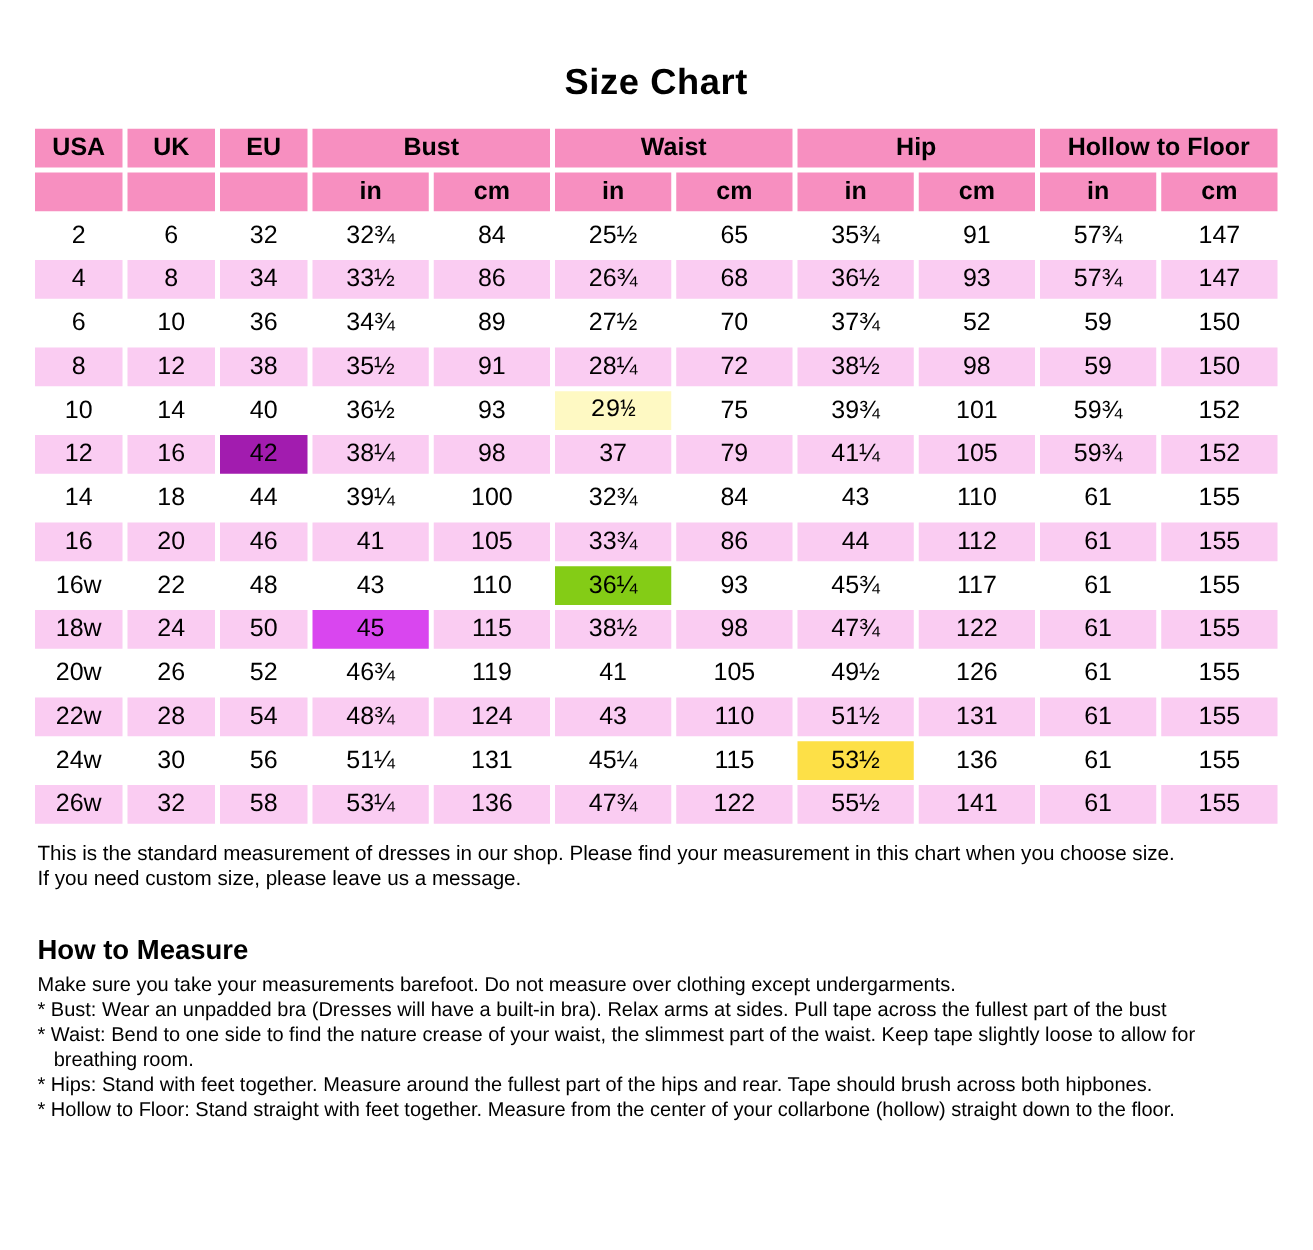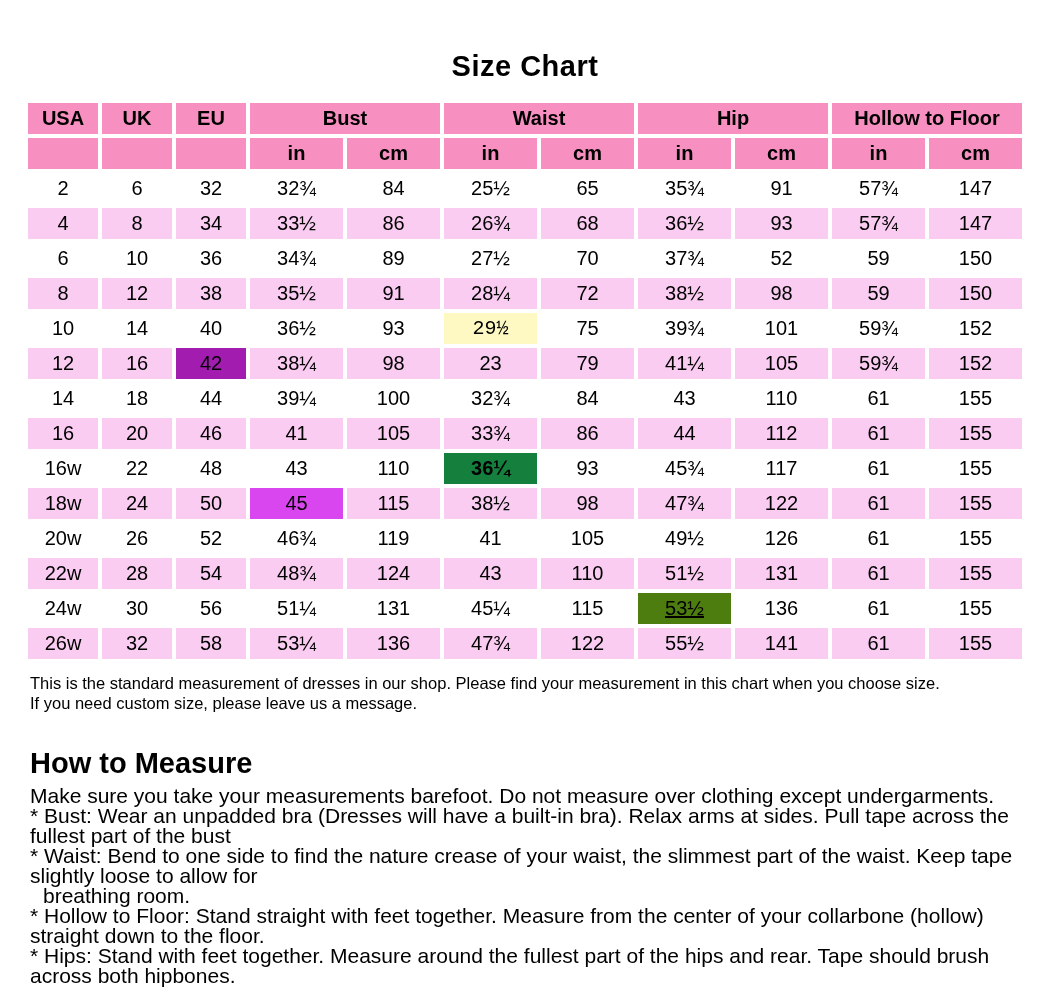--- a/index.html
+++ b/index.html
@@ -50,26 +50,26 @@
     font-size: 20px;
   }
   tr.alt td { }
   .notes {
     margin: 10px 0 0 30px;
     font-size: 16.5px;
     line-height: 20px;
   }
   .htm-heading {
     margin: 34px 0 6px 30px;
-    font-size: 29px;
+    font-size: 22px;
     font-weight: bold;
   }
   .htm-lines {
     margin: 0 0 0 30px;
-    font-size: 21px;
+    font-size: 16px;
     line-height: 20px;
   }
   .htm-lines .line { }
   .htm-lines .line.indent { padding-left: 13px; }
 </style>
 </head>
 <body>
 
 <div class="page">
 
@@ -178,21 +178,21 @@
           <td style="background: rgb(255, 255, 255);">101</td>
           <td style="background: rgb(255, 255, 255);">59¾</td>
           <td style="background: rgb(255, 255, 255);">152</td>
         </tr>
         <tr class="alt">
           <td style="background: rgb(250, 204, 242);">12</td>
           <td style="background: rgb(250, 204, 242);">16</td>
           <td style="background: #a21caf;">42</td>
           <td style="background: rgb(250, 204, 242);">38¼</td>
           <td style="background: rgb(250, 204, 242);">98</td>
-          <td style="background: rgb(250, 204, 242);">23</td>
+          <td style="background: rgb(250, 204, 242);">37</td>
           <td style="background: rgb(250, 204, 242);">79</td>
           <td style="background: rgb(250, 204, 242);">41¼</td>
           <td style="background: rgb(250, 204, 242);">105</td>
           <td style="background: rgb(250, 204, 242);">59¾</td>
           <td style="background: rgb(250, 204, 242);">152</td>
         </tr>
         <tr>
           <td style="background: rgb(255, 255, 255);">14</td>
           <td style="background: rgb(255, 255, 255);">18</td>
           <td style="background: rgb(255, 255, 255);">44</td>
@@ -217,21 +217,21 @@
           <td style="background: rgb(250, 204, 242);">112</td>
           <td style="background: rgb(250, 204, 242);">61</td>
           <td style="background: rgb(250, 204, 242);">155</td>
         </tr>
         <tr>
           <td style="background: rgb(255, 255, 255);">16w</td>
           <td style="background: rgb(255, 255, 255);">22</td>
           <td style="background: rgb(255, 255, 255);">48</td>
           <td style="background: rgb(255, 255, 255);">43</td>
           <td style="background: rgb(255, 255, 255);">110</td>
-          <td style="background: #15803d; font-weight: bold;">36¼</td>
+          <td style="background: #84cc16;">36¼</td>
           <td style="background: rgb(255, 255, 255);">93</td>
           <td style="background: rgb(255, 255, 255);">45¾</td>
           <td style="background: rgb(255, 255, 255);">117</td>
           <td style="background: rgb(255, 255, 255);">61</td>
           <td style="background: rgb(255, 255, 255);">155</td>
         </tr>
         <tr class="alt">
           <td style="background: rgb(250, 204, 242);">18w</td>
           <td style="background: rgb(250, 204, 242);">24</td>
           <td style="background: rgb(250, 204, 242);">50</td>
@@ -271,21 +271,21 @@
           <td style="background: rgb(250, 204, 242);">155</td>
         </tr>
         <tr>
           <td style="background: rgb(255, 255, 255);">24w</td>
           <td style="background: rgb(255, 255, 255);">30</td>
           <td style="background: rgb(255, 255, 255);">56</td>
           <td style="background: rgb(255, 255, 255);">51¼</td>
           <td style="background: rgb(255, 255, 255);">131</td>
           <td style="background: rgb(255, 255, 255);">45¼</td>
           <td style="background: rgb(255, 255, 255);">115</td>
-          <td style="background: #4d7c0f; text-decoration: underline;">53½</td>
+          <td style="background: #fde047;">53½</td>
           <td style="background: rgb(255, 255, 255);">136</td>
           <td style="background: rgb(255, 255, 255);">61</td>
           <td style="background: rgb(255, 255, 255);">155</td>
         </tr>
         <tr class="alt">
           <td style="background: rgb(250, 204, 242);">26w</td>
           <td style="background: rgb(250, 204, 242);">32</td>
           <td style="background: rgb(250, 204, 242);">58</td>
           <td style="background: rgb(250, 204, 242);">53¼</td>
           <td style="background: rgb(250, 204, 242);">136</td>
@@ -304,17 +304,17 @@
     <div>If you need custom size, please leave us a message.</div>
   </div>
 
   <h2 class="htm-heading">How to Measure</h2>
 
   <div class="htm-lines">
       <div class="line">Make sure you take your measurements barefoot. Do not measure over clothing except undergarments.</div>
       <div class="line">* Bust: Wear an unpadded bra (Dresses will have a built-in bra). Relax arms at sides. Pull tape across the fullest part of the bust</div>
       <div class="line">* Waist: Bend to one side to find the nature crease of your waist, the slimmest part of the waist. Keep tape slightly loose to allow for</div>
       <div class="line indent">breathing room.</div>
+      <div class="line">* Hips: Stand with feet together. Measure around the fullest part of the hips and rear. Tape should brush across both hipbones.</div>
       <div class="line">* Hollow to Floor: Stand straight with feet together. Measure from the center of your collarbone (hollow) straight down to the floor.</div>
-      <div class="line">* Hips: Stand with feet together. Measure around the fullest part of the hips and rear. Tape should brush across both hipbones.</div>
     </div>
 
 </div>
 
 </body></html>

